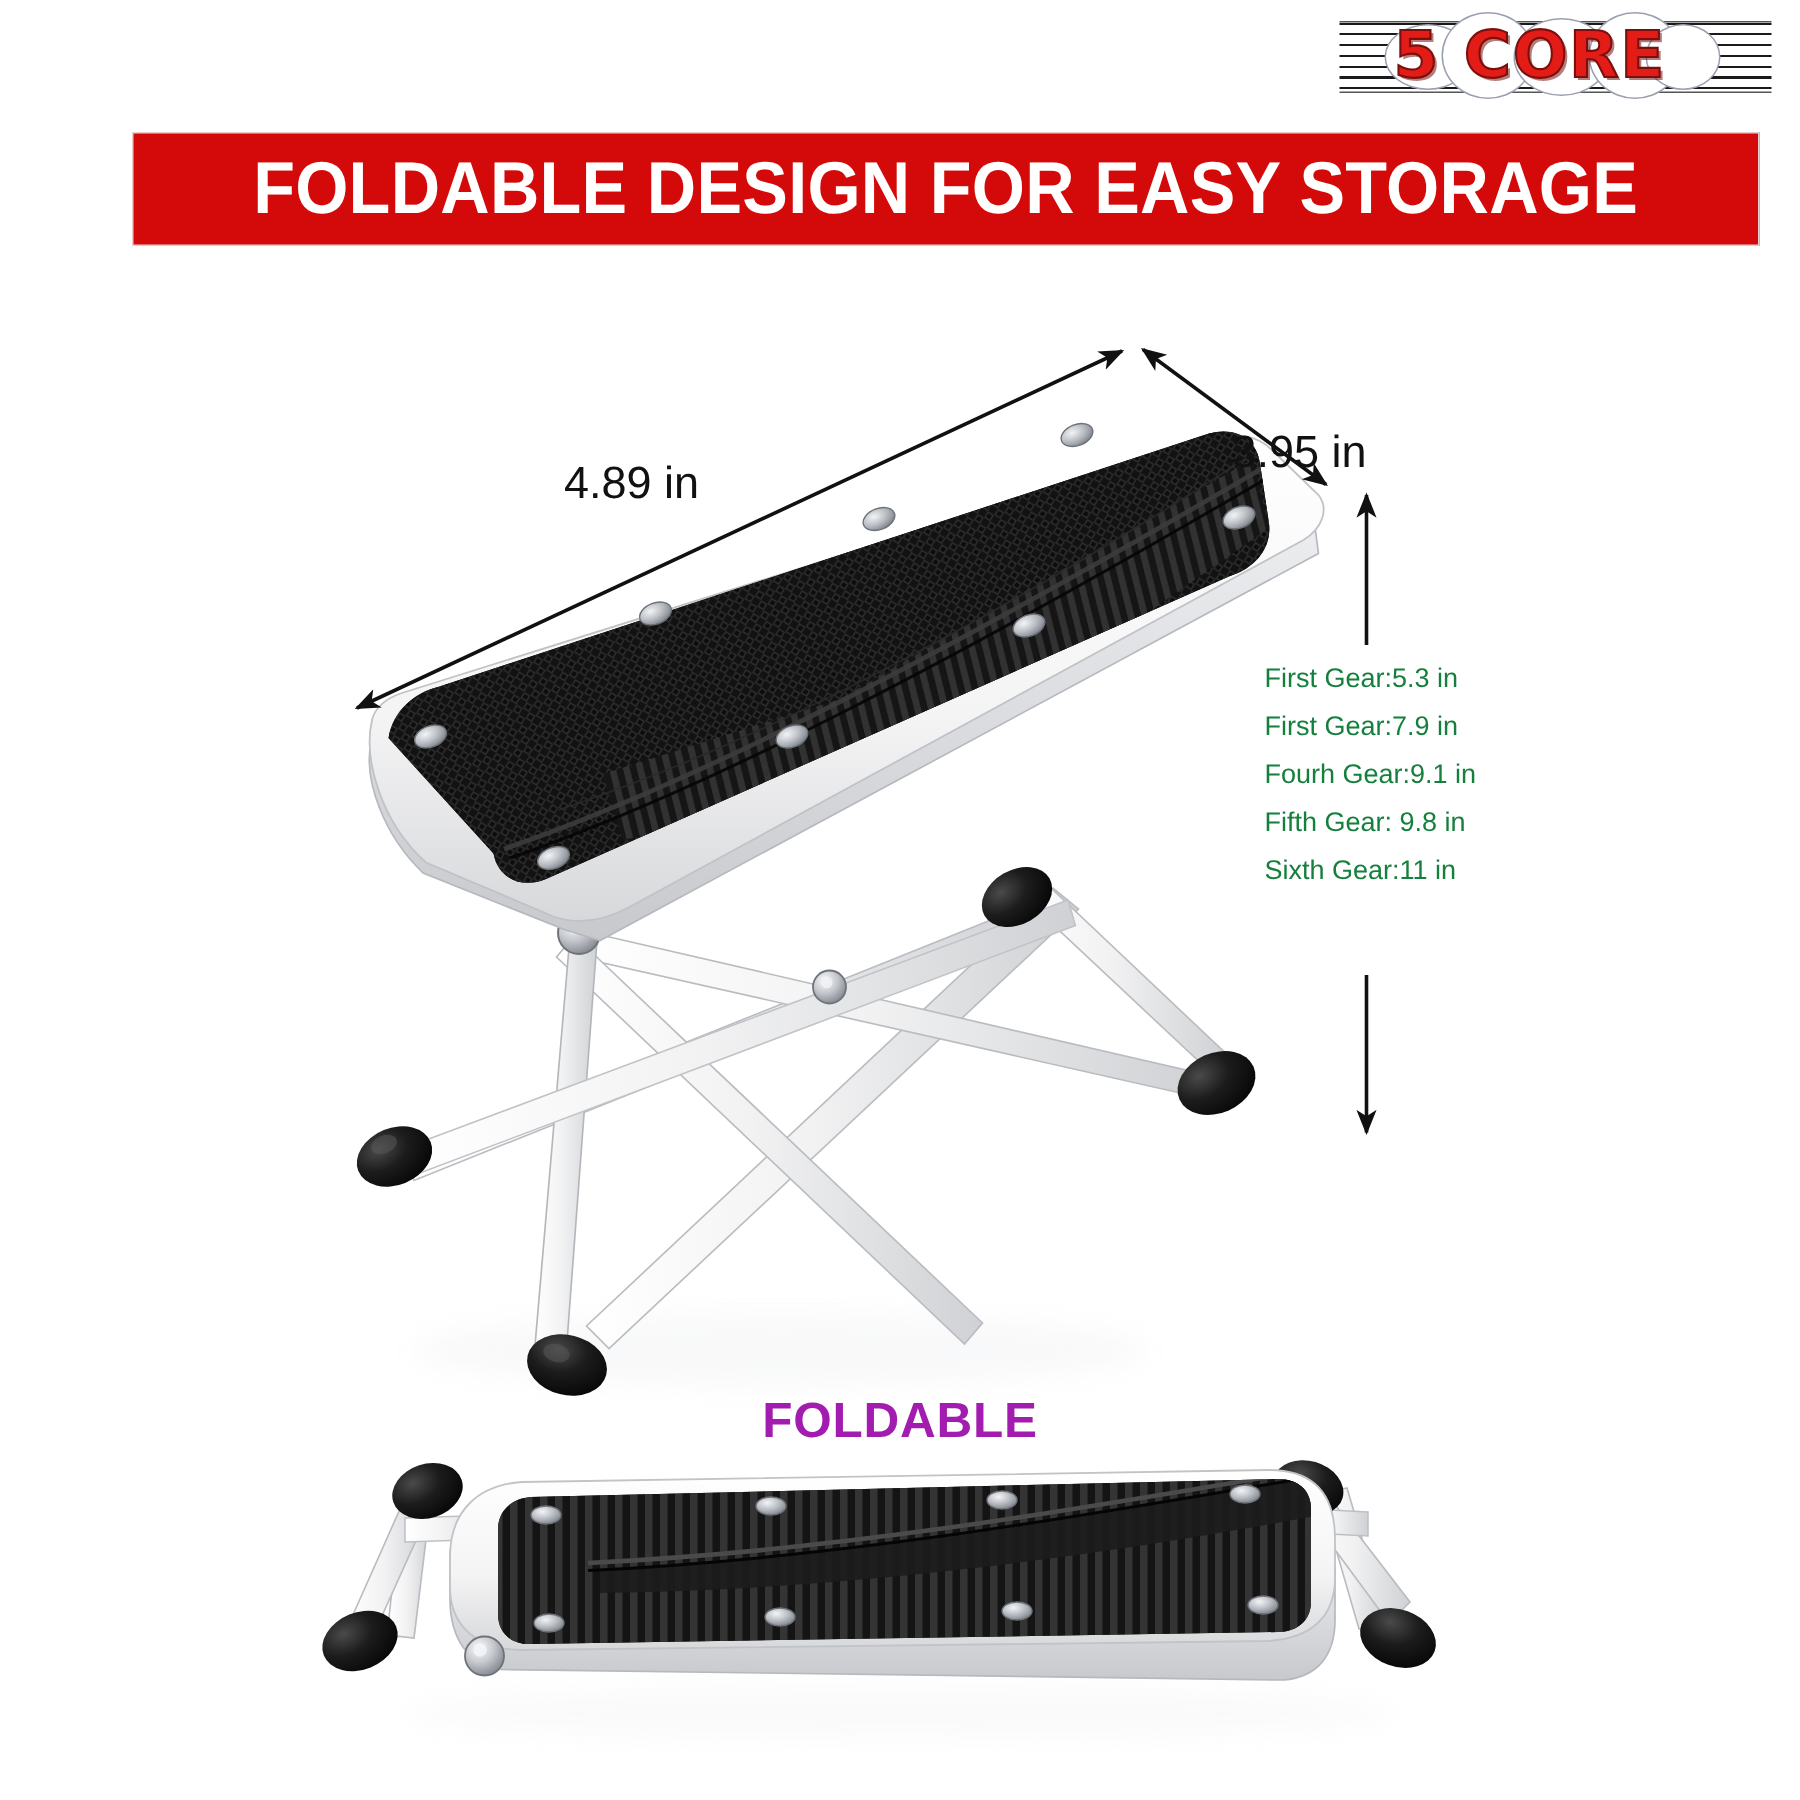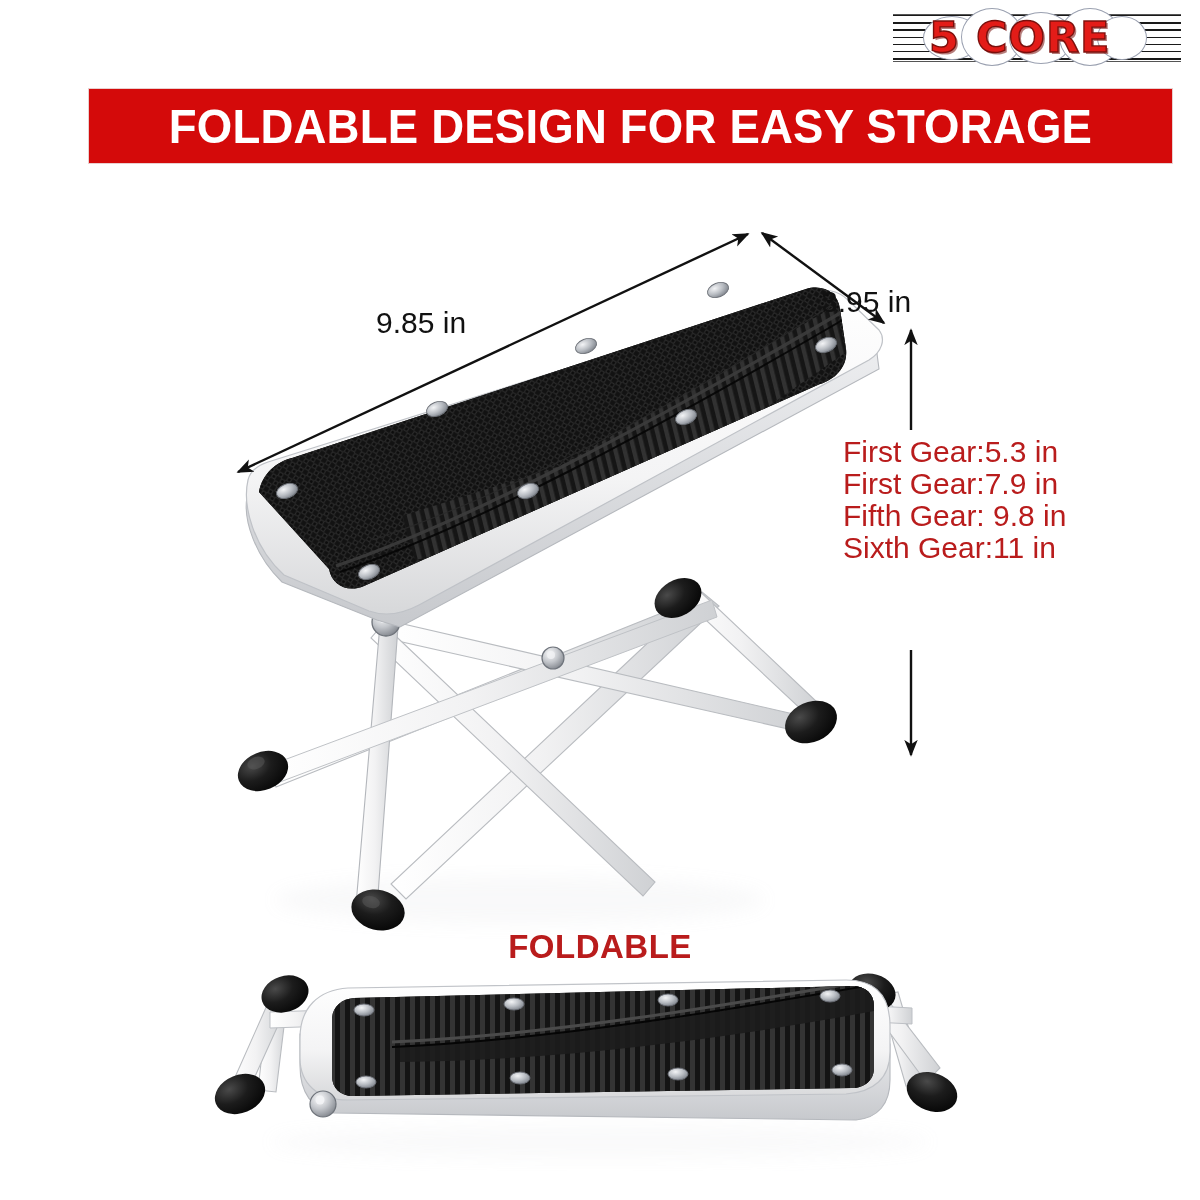--- a/index.html
+++ b/index.html
@@ -120,37 +120,37 @@
 
   
   #gear-list {
     position: absolute;
     left: 843px;
     top: 436px;
     width: 240px;
   }
   #gear-list .gear-row {
     font-family: "Liberation Sans", sans-serif;
-    font-size: 30px;
+    font-size: 18px;
     line-height: 32px;
-    color: #b91c1c;
+    color: #15803d;
     white-space: nowrap;
   }
 
   
   #foldable-caption {
     position: absolute;
     left: 0;
     top: 928px;
     width: 1200px;
     text-align: center;
     font-family: "Liberation Sans", sans-serif;
     font-weight: bold;
     font-size: 33px;
-    color: #b91c1c;
+    color: #a21caf;
     letter-spacing: 0.5px;
   }
 
   
   #product-open, #product-folded {
     position: absolute;
     left: 0; top: 0;
     width: 1200px; height: 1200px;
     pointer-events: none;
   }
@@ -314,26 +314,27 @@
     </defs>
 
     <line x1="238" y1="472" x2="748" y2="234" stroke="#111111" stroke-width="2.4" marker-start="url(#arrHead)" marker-end="url(#arrHead)"></line>
 
     <line x1="762" y1="233" x2="884" y2="323" stroke="#111111" stroke-width="2.4" marker-start="url(#arrHead)" marker-end="url(#arrHead)"></line>
 
     <line x1="911" y1="430" x2="911" y2="330" stroke="#111111" stroke-width="2.4" marker-end="url(#arrHead)"></line>
     <line x1="911" y1="650" x2="911" y2="755" stroke="#111111" stroke-width="2.4" marker-end="url(#arrHead)"></line>
   </svg>
 
-  <div class="dim-label" id="dim-length-label">9.85 in</div>
+  <div class="dim-label" id="dim-length-label">4.89 in</div>
   <div class="dim-label" id="dim-width-label">3.95 in</div>
 
   <div id="gear-list">
     <div class="gear-row">First Gear:5.3 in</div>
     <div class="gear-row">First Gear:7.9 in</div>
+    <div class="gear-row">Fourh Gear:9.1 in</div>
     <div class="gear-row">Fifth Gear: 9.8 in</div>
     <div class="gear-row">Sixth Gear:11 in</div>
   </div>
 
   <div id="foldable-caption">FOLDABLE</div>
 
   <svg id="product-folded" viewBox="0 0 1200 1200">
     <defs>
       <clipPath id="matClipFold">
         <path d="M332,1018 C333,1006 342,999 354,998 L852,986 C866,986 874,994 874,1006

